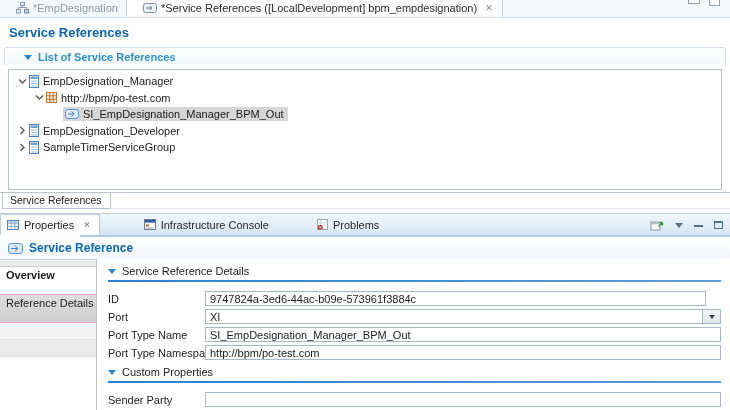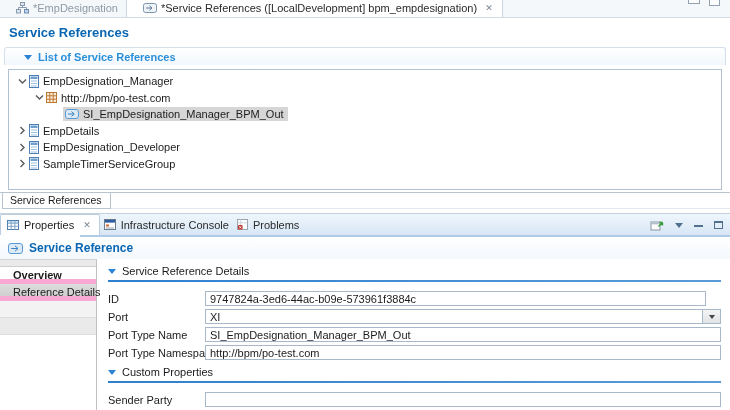--- a/index.html
+++ b/index.html
@@ -44,37 +44,37 @@
   .sheet-row { margin-top:2px; border-top:1px solid #b8c4d0; height:17px; display:flex; }
   .sheet-tab { border:1px solid #b8c4d0; border-top:none; background:#fff;
     padding:1px 8px 2px 7px; font-size:10.5px; margin-left:2px; white-space:nowrap; }
   .sheet-rest { flex:1; border-bottom:1px solid #e4e8ec; }
 
   
   .view-tabbar { margin-top:4px; height:22px; border-top:1px solid #c2cfdc;
     background:linear-gradient(#eff6fc,#d7e6f5); display:flex; align-items:stretch; position:relative; }
   .vtab-active { background:#fff; border:1px solid #bccee0; border-bottom:none; border-radius:2px 2px 0 0;
     display:flex; align-items:center; gap:5px; padding:0 7px 0 6px;text-align:center; }
-  .vitem { display:flex; align-items:center; gap:5px; padding:0 4px; color:#2a2a2a; }
+  .vitem { display:flex; align-items:center; gap:5px; padding:0 4px; color:#2a2a2a;margin-left:40px; }
   .view-toolbar { position:absolute; right:7px; top:0; height:22px; display:flex; gap:11px; align-items:center; }
   .tb-chevron { width:0; height:0; border-left:4px solid transparent; border-right:4px solid transparent;
     border-top:5px solid #53708e; }
   .tb-min { width:9px; height:3px; border-bottom:2px solid #53708e; }
   .tb-max { width:9px; height:8px; border:1px solid #53708e; border-top:2px solid #53708e; }
   .tab-underline { height:2px; background:#aecbe8; margin-left:80px; }
 
   .sr-header { height:22px; display:flex; align-items:center; gap:6px; padding-left:8px;
     font-size:12px; font-weight:bold; color:#0a66b2;
     background:linear-gradient(#ffffff,#f3f8fd); }
 
   
   .props-body { display:flex; height:156px; }
   .props-nav { width:97px; flex:none; border-right:1px solid #c2c2c2; border-top:1px solid #d5d5d5; }
   .nav-spacer { height:7px; background:#eaeaea; border-bottom:1px solid #cfcfcf; }
-  .nav-item { height:17px; line-height:16px; padding-left:13px; border-bottom:5px solid #f9a8d4; white-space:nowrap; }
+  .nav-item { height:28px; line-height:16px; padding-left:6px; border-bottom:1px solid #f9a8d4; white-space:nowrap; }
   .nav-item.active { font-weight:bold; background:#fff; }
   .nav-item.idle { background:linear-gradient(#dddddd,#cfcfcf); }
   .nav-empty { height:17px; border-bottom:1px solid #dddddd; background:#f3f3f3; }
   .nav-empty.alt { background:#eaeaea; }
 
   .props-main { flex:1; padding:6px 9px 0 11px; }
   .psec-head { display:flex; align-items:center; gap:6px; font-weight:normal; color:#1b1b1b; }
   .psec-underline { height:2px; background:linear-gradient(90deg,#2f7fd0,#5a9bd8); margin:3px 0 9px 0; }
   .frow { display:flex; align-items:center; margin-bottom:3px; }
   .flabel { width:97px; flex:none; white-space:nowrap; }
@@ -180,37 +180,20 @@
     </span>
     <span class="ticon">
       <svg width="10" height="13" viewBox="0 0 10 13">
           <rect x="0.5" y="0.5" width="9" height="12" fill="#fff" stroke="#4d7fb5"></rect>
           <rect x="1.5" y="1.5" width="7" height="2.5" fill="#6f9fce"></rect>
           <line x1="2" y1="6" x2="8" y2="6" stroke="#9cc0e0"></line>
           <line x1="2" y1="8.5" x2="8" y2="8.5" stroke="#9cc0e0"></line>
           <line x1="2" y1="11" x2="8" y2="11" stroke="#9cc0e0"></line>
         </svg>
     </span>
-    <span class="tlabel">EmpDetails</span>
-  </div>
-  <div class="trow">
-    <span class="chev">
-      <svg width="7" height="9" viewBox="0 0 7 9">
-          <polyline points="1.5,1 5,4.5 1.5,8" fill="none" stroke="#5a5a5a" stroke-width="1.4"></polyline>
-        </svg>
-    </span>
-    <span class="ticon">
-      <svg width="10" height="13" viewBox="0 0 10 13">
-          <rect x="0.5" y="0.5" width="9" height="12" fill="#fff" stroke="#4d7fb5"></rect>
-          <rect x="1.5" y="1.5" width="7" height="2.5" fill="#6f9fce"></rect>
-          <line x1="2" y1="6" x2="8" y2="6" stroke="#9cc0e0"></line>
-          <line x1="2" y1="8.5" x2="8" y2="8.5" stroke="#9cc0e0"></line>
-          <line x1="2" y1="11" x2="8" y2="11" stroke="#9cc0e0"></line>
-        </svg>
-    </span>
     <span class="tlabel">EmpDesignation_Developer</span>
   </div>
   <div class="trow">
     <span class="chev">
       <svg width="7" height="9" viewBox="0 0 7 9">
           <polyline points="1.5,1 5,4.5 1.5,8" fill="none" stroke="#5a5a5a" stroke-width="1.4"></polyline>
         </svg>
     </span>
     <span class="ticon">
       <svg width="10" height="13" viewBox="0 0 10 13">

